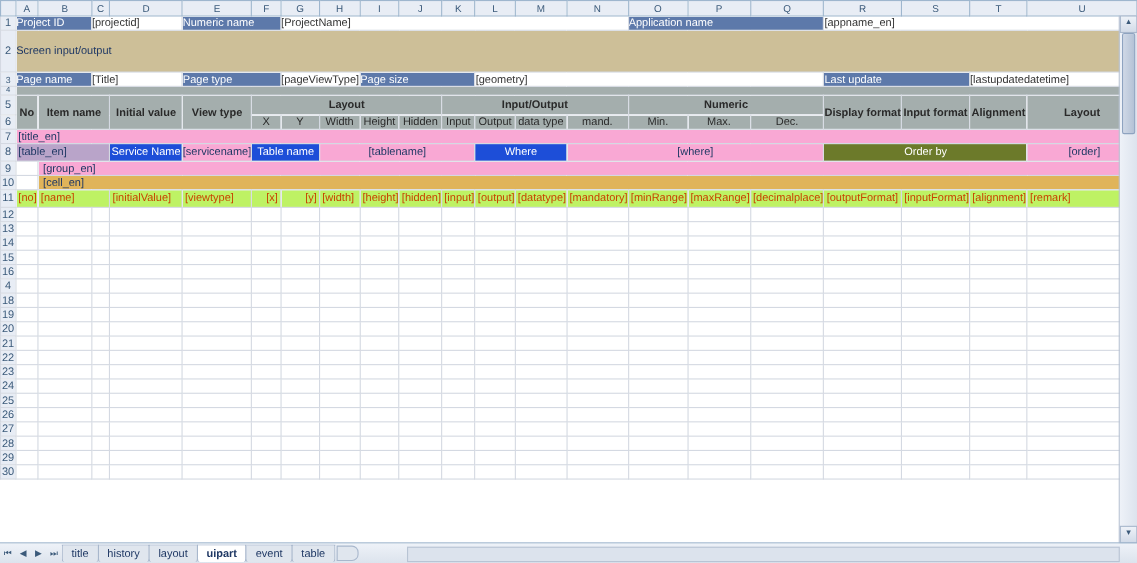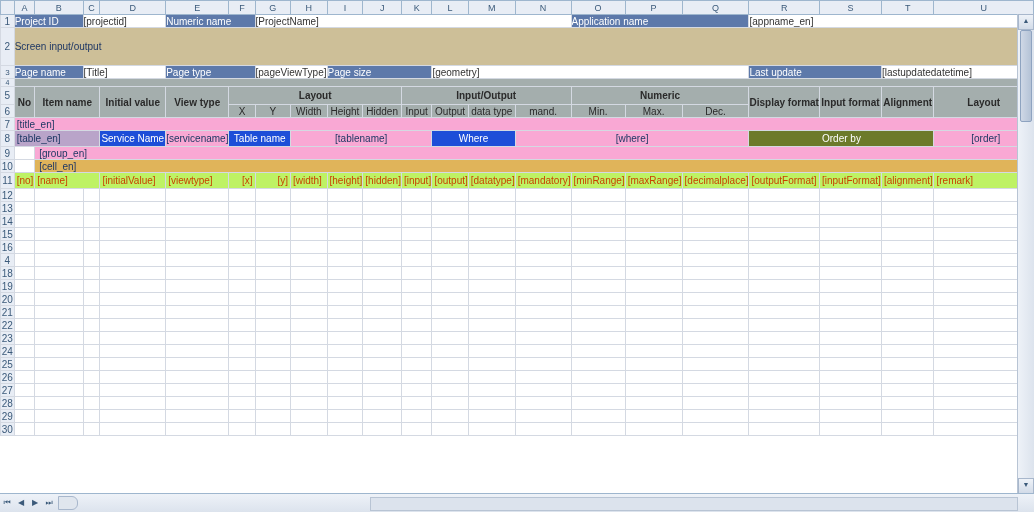--- a/index.html
+++ b/index.html
@@ -683,19 +683,27 @@
   <div class="btn up">▲</div>
   <div class="thumb"></div>
   <div class="btn dn">▼</div>
 </div>
 
 <div class="tabbar">
   <div class="navbtn">⏮</div>
   <div class="navbtn">◀</div>
   <div class="navbtn">▶</div>
   <div class="navbtn">⏭</div>
+  <div id="tabs" style="display:flex">
+        <div class="tab">title</div>
+        <div class="tab">history</div>
+        <div class="tab">layout</div>
+        <div class="tab active">uipart</div>
+        <div class="tab">event</div>
+        <div class="tab">table</div>
+      </div>
   <div class="tab-add"></div>
   <div class="scroll-b">
         <div class="track"></div>
       </div>
 </div>
 
 </div>
 
 </body></html>

